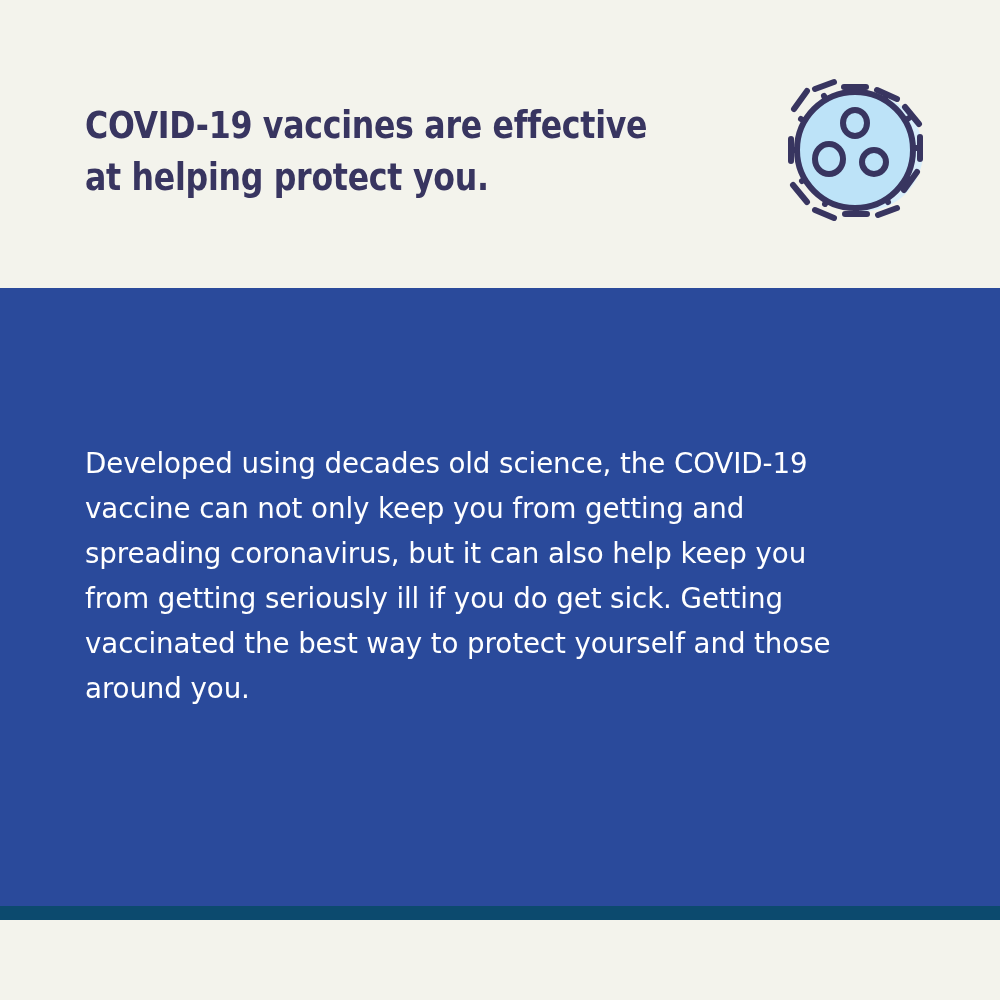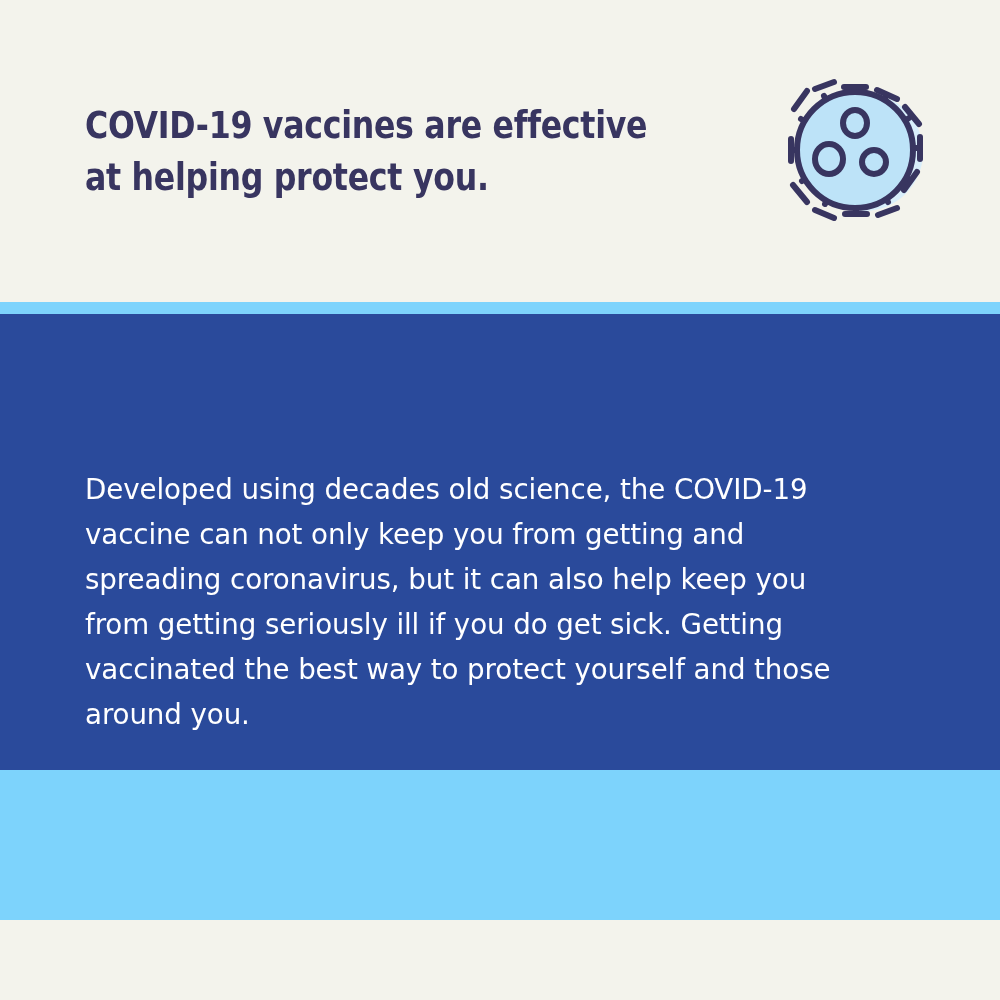--- a/index.html
+++ b/index.html
@@ -11,21 +11,21 @@
     height: 1000px;
     background: #f3f3ec;
     font-family: "Liberation Sans", sans-serif;
     overflow: hidden;
   }
 
   .poster {
     position: relative;
     width: 1000px;
     height: 1000px;
-    background: #7dd3fc;
+    background: #0c4a6e;
   }
 
   
   .header-band {
     position: absolute;
     left: 0;
     top: 0;
     width: 1000px;
     height: 302px;
     background: #f3f3ec;
@@ -63,23 +63,23 @@
   .virus-icon svg {
     display: block;
     width: 156px;
     height: 160px;
   }
 
   
   .body-panel {
     position: absolute;
     left: 0;
-    top: 314px;
+    top: 288px;
     width: 1000px;
-    height: 456px;
+    height: 618px;
     background: #2a4a9b;
   }
 
   .body-copy {
     position: absolute;
     left: 85px;
     top: 153px;
     width: 820px;
     margin: 0;
     color: #ffffff;

